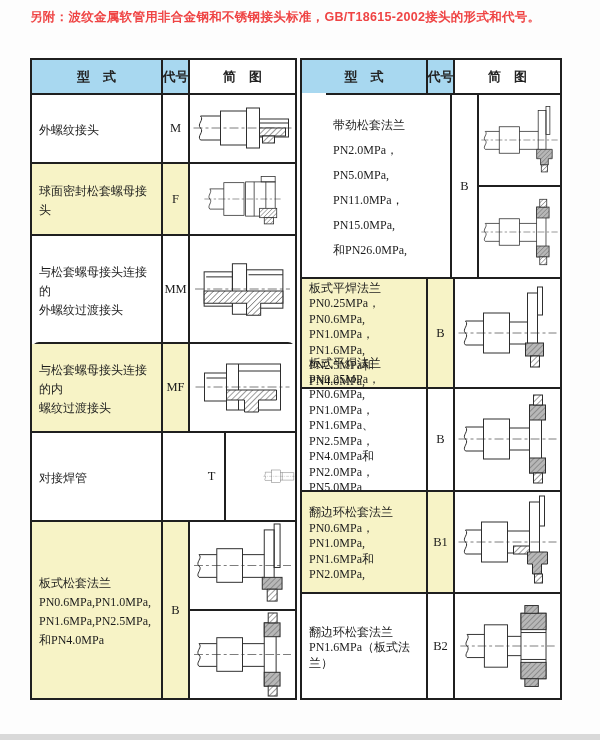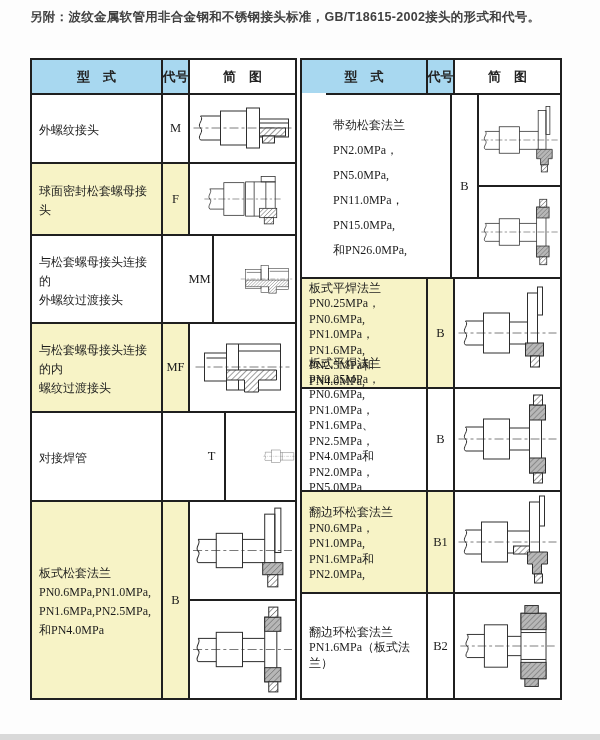--- a/index.html
+++ b/index.html
@@ -2,21 +2,21 @@
 <html style="--header-blue: #a8d8f0; --row-yellow: #f7f3c6; --border-dark: #1f1f1f; --footer-gray: #d9d9d9;"><head>
 <meta charset="utf-8">
 <style>
   html,body{margin:0;padding:0;}
   body{
     width:600px;height:740px;position:relative;background:#fdfdfd;
     font-family:"Liberation Sans",sans-serif;overflow:hidden;
   }
   .page-title{
     position:absolute;left:30px;top:9px;width:560px;
-    font-size:12.5px;font-weight:bold;color:#404040;letter-spacing:.3px;
+    font-size:12.5px;font-weight:bold;color:#ef4444;letter-spacing:.3px;
     font-family:"Liberation Sans",sans-serif;
   }
   .tbl{
     position:absolute;top:58px;height:642px;background:#fff;
     border:2px solid var(--border-dark,#1f1f1f);
     box-sizing:border-box;display:flex;flex-direction:column;
   }
   .tbl.lt{left:30px;width:267px;}
   .tbl.rt{left:300px;width:262px;}
   .row{display:flex;box-sizing:border-box;min-height:0;}
@@ -49,21 +49,21 @@
   .ln{fill:none;stroke:#2e2e2e;stroke-width:1;}
   .cl{fill:none;stroke:#5a5a5a;stroke-width:.8;stroke-dasharray:9 3 3 3;}
   .hf{fill:url(#ht);stroke:#2e2e2e;stroke-width:1;}
   .hg{fill:url(#hg);stroke:#2e2e2e;stroke-width:1;}
   .footer-strip{
     position:absolute;left:0;bottom:0;width:600px;height:6px;
     background:var(--footer-gray,#d9d9d9);
   }
   
   .lt .r0{height:33px;}.lt .r1{height:69px;}.lt .r2{height:72px;}
-  .lt .r3{height:88px;gap:24px;}.lt .r4{height:89px;}.lt .r5{height:89px;gap:36px;}
+  .lt .r3{height:108px;}.lt .r4{height:89px;border-radius:7px;}.lt .r5{height:89px;gap:36px;}
   .lt .r6{flex:1;}
   .rt .r0{height:33px;}.rt .r1{height:184px;margin-left:24px;}.rt .r2{height:110px;}
   .rt .r3{height:103px;}.rt .r4{height:102px;}.rt .r5{flex:1;}
 </style>
 </head>
 <body>
 
 <svg width="0" height="0" style="position:absolute" aria-hidden="true">
   <defs>
     <pattern id="ht" patternUnits="userSpaceOnUse" width="4" height="4" patternTransform="rotate(45)">

